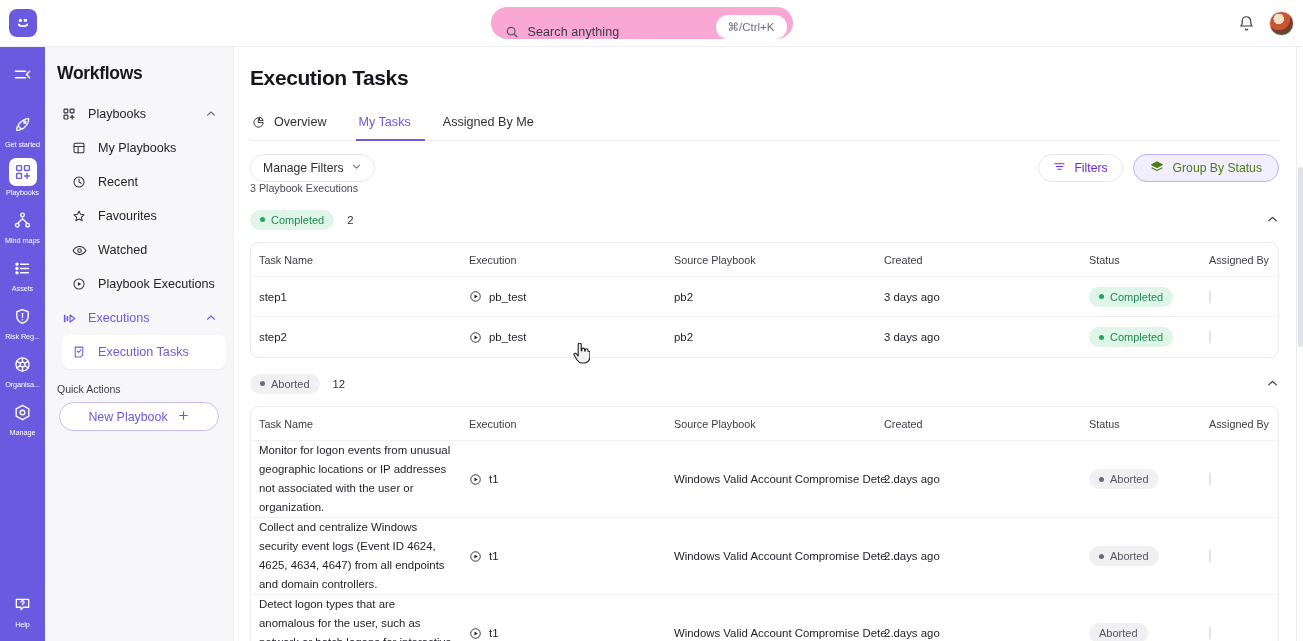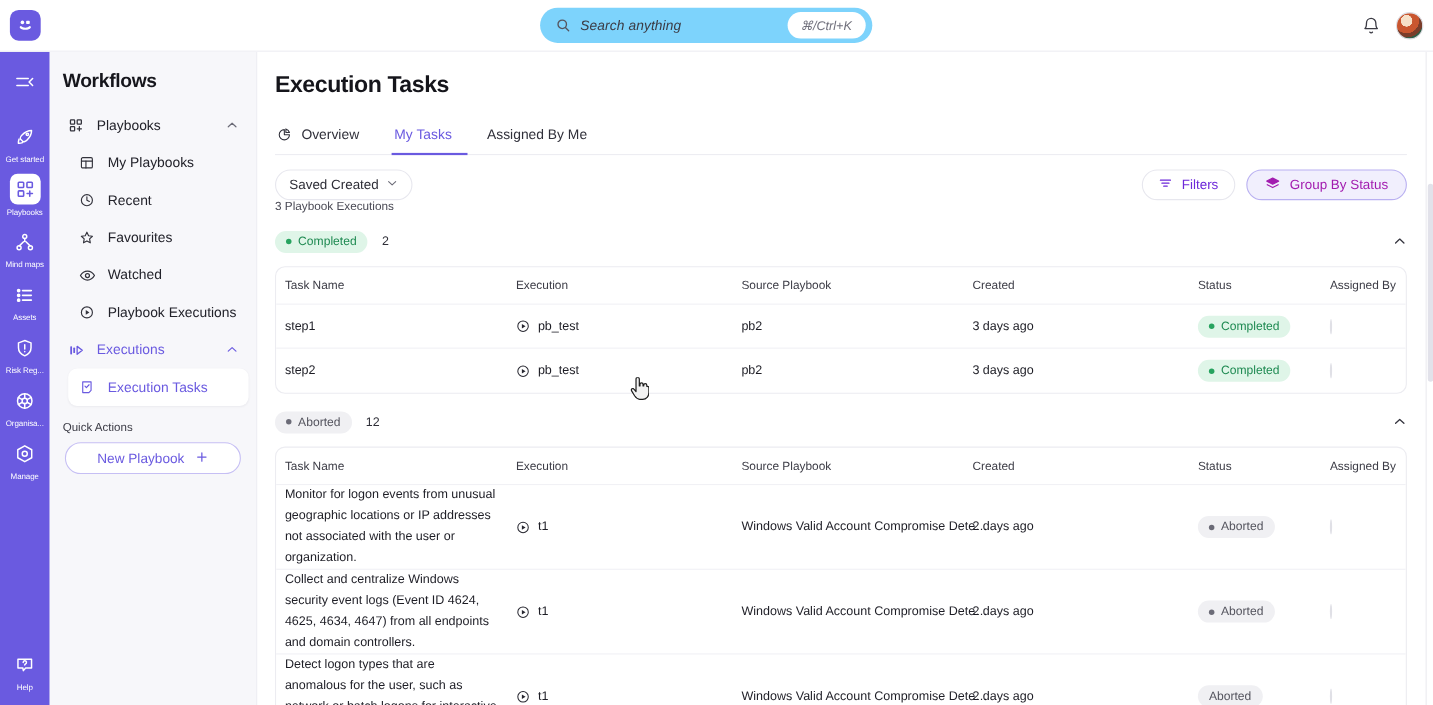--- a/index.html
+++ b/index.html
@@ -22,25 +22,24 @@
   .logo-wrap { width: 45px; display: flex; align-items: center; justify-content: center; }
   .logo {
     width: 28px; height: 28px; border-radius: 8px;
     background: #6a5ae0;
     display: flex; align-items: center; justify-content: center;
   }
   .logo svg { display:block; }
   .search-wrap { flex: 1; display: flex; justify-content: center; }
   .searchbox {
     width: 302px; height: 32px; border-radius: 16px;
-    background: #7dd3fc;
-    display: flex; align-items: center; gap: 9px;
+    background: #f9a8d4;
+    display: flex; align-items: flex-end; gap: 9px;
     padding: 0 6px 0 14px;
     cursor: text;
-    font-style: italic;
   }
   .searchbox .sicon { color: #55555f; display: flex; }
   .search-ph { flex: 1; font-size: 12.5px; color: #3b3b44; letter-spacing: .1px; }
   .kbd {
     background: #ffffff; border-radius: 13px;
     font-size: 11.5px; color: #70707c;
     padding: 5px 12px;
   }
   .topright { display: flex; align-items: center; gap: 14px; padding-right: 9px; }
   .bell { color: #3b3b44; display: flex; cursor: pointer; }
@@ -162,21 +161,21 @@
   .btn-filters {
     display: flex; align-items: center; gap: 8px;
     border: 1px solid #e7e7ee; border-radius: 15px;
     height: 28px; padding: 0 14px;
     font-size: 12.2px; color: #6d28d9; cursor: pointer; background: #fff;
   }
   .btn-group {
     display: flex; align-items: center; gap: 9px;
     border: 1px solid #b9b0f1; border-radius: 15px;
     height: 28px; padding: 0 16px; margin-left: 10px;
-    font-size: 12.2px; color: #a21caf; background: #f1effd; cursor: pointer;
+    font-size: 12.2px; color: #4d7c0f; background: #f1effd; cursor: pointer;
   }
   .execs-count {
     font-size: 10.7px; color: #4a4a55;
   }
 
   
   .group-block { margin-top: 14px; }
   .group-head {
     display: flex; align-items: center; gap: 13px;
     height: 23px;
@@ -515,21 +514,21 @@
           <div class="tab active">
             <span>My Tasks</span>
           </div>
           <div class="tab">
             <span>Assigned By Me</span>
           </div>
         </div>
 
         <div class="filterbar">
           <div class="saved-filters">
-            <span>Saved Created</span>
+            <span>Manage Filters</span>
             <span>
               <svg width="11" height="11" viewBox="0 0 24 24" fill="none" stroke="#6c6c78" stroke-width="2.2" stroke-linecap="round" stroke-linejoin="round">
                   <polyline points="5,9 12,15.5 19,9"></polyline>
                 </svg>
             </span>
           </div>
 
           <div class="fb-spacer"></div>
 
           <div class="btn-filters">

